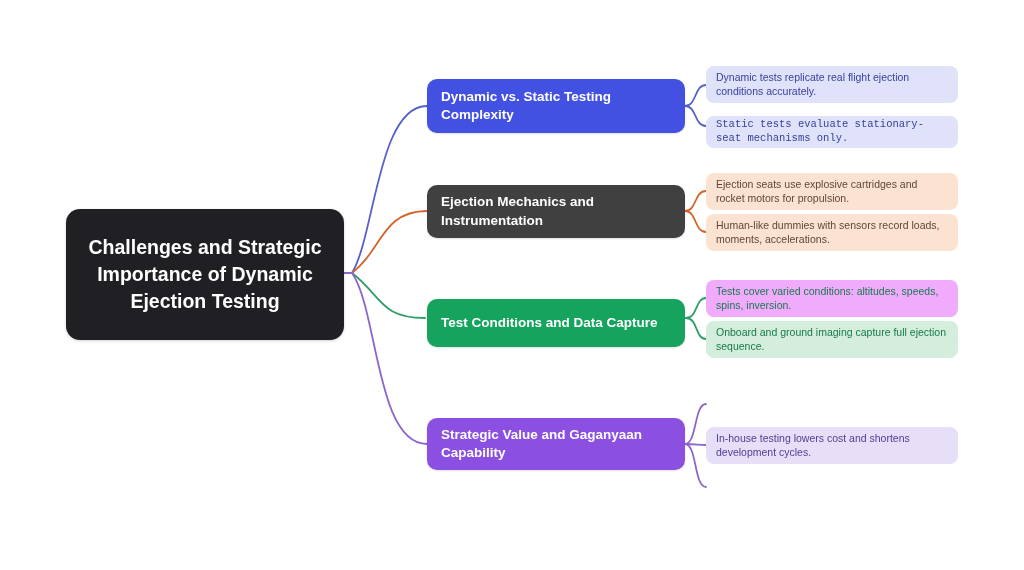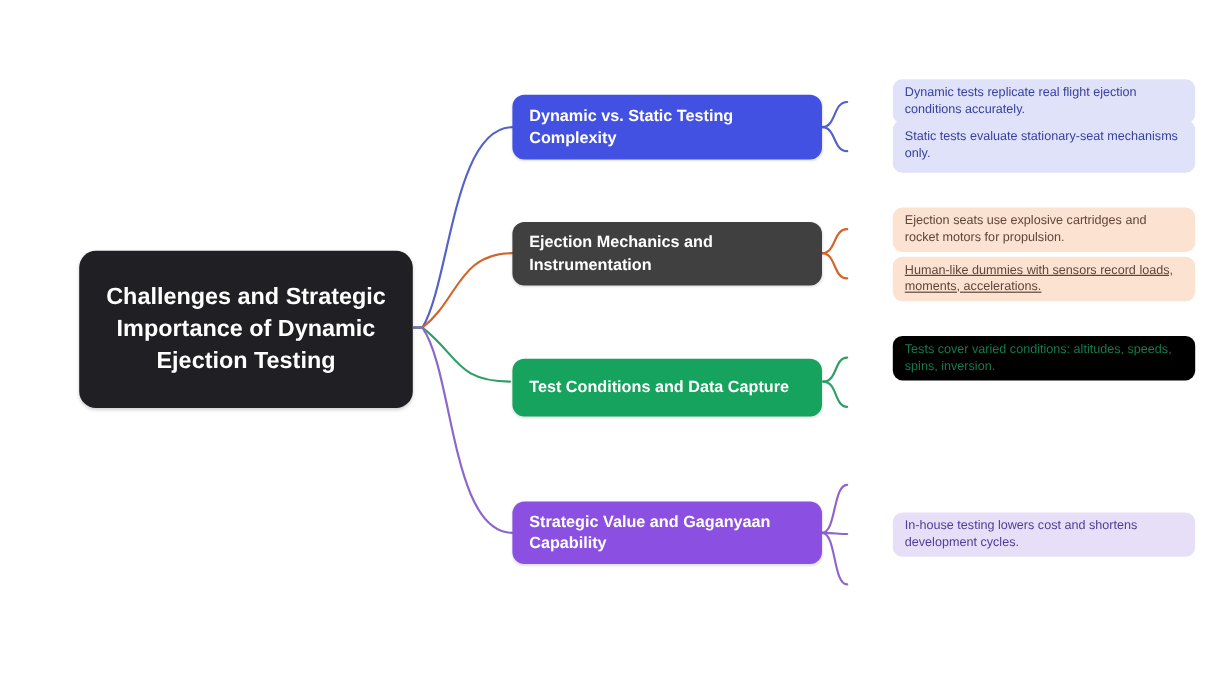--- a/index.html
+++ b/index.html
@@ -53,26 +53,25 @@
   .branch-2 { top: 299px; height: 26px; }
   .branch-3 { top: 418px; height: 52px; }
   .leaf-node {
     left: 706px;
     width: 252px;
     border-radius: 8px;
     font-size: 10.5px;
     font-weight: 400;
     line-height: 1.32;
     padding: 4px 10px;
-    margin-left: 38px;
   }
   .leaf-b0-0 { top: 66px;  height: 37px; }
-  .leaf-b0-1 { top: 100px; height: 44px; }
+  .leaf-b0-1 { top: 116px; height: 32px; font-family: Liberation Mono, monospace; }
   .leaf-b1-0 { top: 173px; height: 37px; }
-  .leaf-b1-1 { top: 214px; height: 37px; text-decoration: underline; }
+  .leaf-b1-1 { top: 214px; height: 37px; }
   .leaf-b2-0 { top: 280px; height: 37px; }
   .leaf-b2-1 { top: 321px; height: 37px; }
   .leaf-b3-0 { top: 386px; height: 37px; }
   .leaf-b3-1 { top: 427px; height: 37px; }
   .leaf-b3-2 { top: 469px; height: 37px; }
 </style>
 </head>
 <body>
 
 <div class="canvas" style="background: rgb(255, 255, 255);">
@@ -122,22 +121,25 @@
   <div class="node leaf-node leaf-b1-0" style="background: rgb(252, 226, 208); color: rgb(95, 70, 59);">
     <span>Ejection seats use explosive cartridges and rocket motors for propulsion.</span>
   </div>
   <div class="node leaf-node leaf-b1-1" style="background: rgb(252, 226, 208); color: rgb(95, 70, 59);">
     <span>Human-like dummies with sensors record loads, moments, accelerations.</span>
   </div>
 
   <div class="node branch-node branch-2" style="background: rgb(22, 163, 93);">
     <span>Test Conditions and Data Capture</span>
   </div>
-  <div class="node leaf-node leaf-b2-0" style="background: #000000; color: rgb(23, 122, 76);">
+  <div class="node leaf-node leaf-b2-0" style="background: #f0abfc; color: rgb(23, 122, 76);">
     <span>Tests cover varied conditions: altitudes, speeds, spins, inversion.</span>
+  </div>
+  <div class="node leaf-node leaf-b2-1" style="background: rgb(213, 237, 221); color: rgb(23, 122, 76);">
+    <span>Onboard and ground imaging capture full ejection sequence.</span>
   </div>
 
   <div class="node branch-node branch-3" style="background: rgb(139, 80, 226);">
     <span>Strategic Value and Gaganyaan Capability</span>
   </div>
   <div class="node leaf-node leaf-b3-1" style="background: rgb(231, 223, 248); color: rgb(80, 61, 150);">
     <span>In-house testing lowers cost and shortens development cycles.</span>
   </div>
 
 </div>

